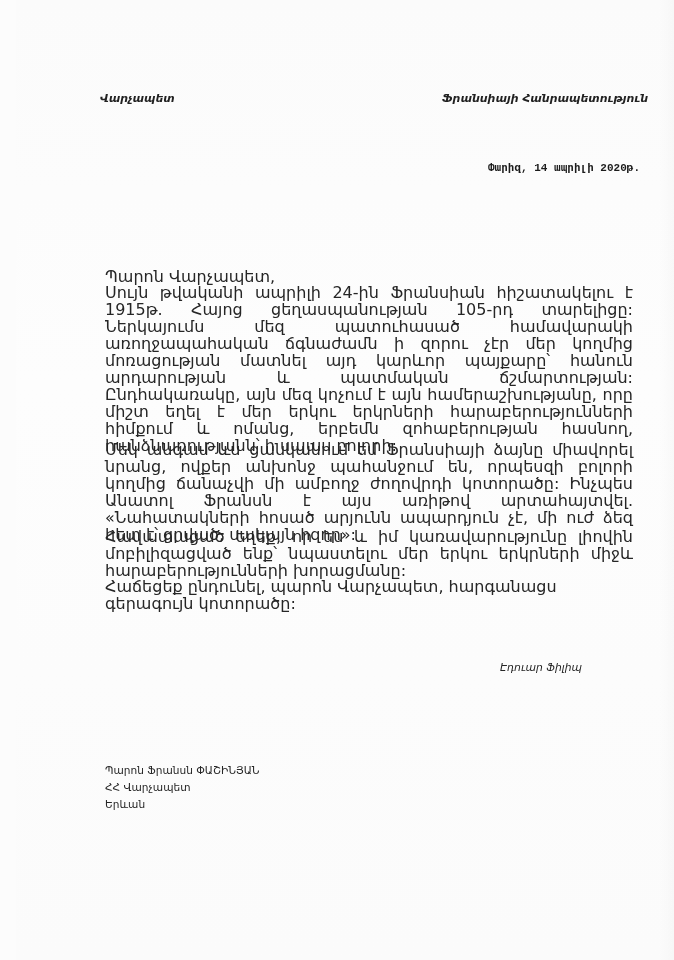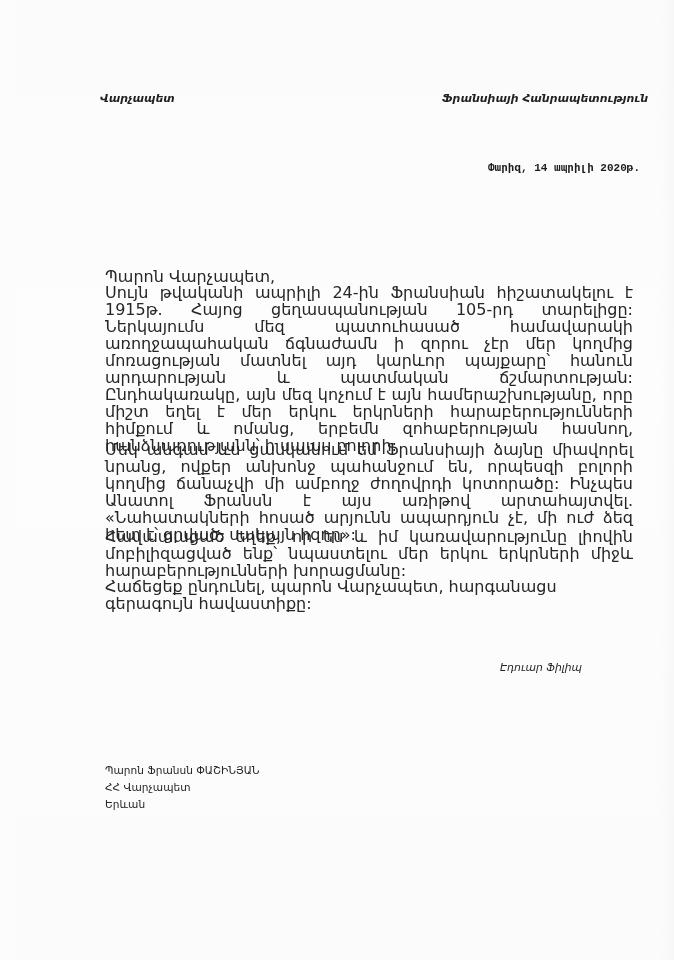--- a/index.html
+++ b/index.html
@@ -92,21 +92,21 @@
   <div class="header-right">Ֆրանսիայի Հանրապետություն</div>
 
   <div class="date-line">Փարիզ, 14 ապրիլի 2020թ.</div>
 
   <div class="body-block salutation">Պարոն Վարչապետ,</div>
 
   <div class="body-block para-1">Սույն թվականի ապրիլի 24-ին Ֆրանսիան հիշատակելու է 1915թ. Հայոց ցեղասպանության 105-րդ տարելիցը: Ներկայումս մեզ պատուհասած համավարակի առողջապահական ճգնաժամն ի զորու չէր մեր կողմից մոռացության մատնել այդ կարևոր պայքարը՝ հանուն արդարության և պատմական ճշմարտության: Ընդհակառակը, այն մեզ կոչում է այն համերաշխությանը, որը միշտ եղել է մեր երկու երկրների հարաբերությունների հիմքում և ոմանց, երբեմն զոհաբերության հասնող, հանձնառությանն՝ ի սպաս բոլորի:</div>
   <div class="body-block para-2">Մեկ անգամ ևս ցանկանում եմ Ֆրանսիայի ձայնը միավորել նրանց, ովքեր անխոնջ պահանջում են, որպեսզի բոլորի կողմից ճանաչվի մի ամբողջ ժողովրդի կոտորածը: Ինչպես Անատոլ Ֆրանսն է այս առիթով արտահայտվել. «Նահատակների հոսած արյունն ապարդյուն չէ, մի ուժ ձեզ հետ է՝ ցրված, սակայն հզոր»:</div>
   <div class="body-block para-3">Հավատացած եղեք, որ ես և իմ կառավարությունը լիովին մոբիլիզացված ենք՝ նպաստելու մեր երկու երկրների միջև հարաբերությունների խորացմանը:</div>
 
-  <div class="body-block closing">Հաճեցեք ընդունել, պարոն Վարչապետ, հարգանացս գերագույն հավաստիքը:</div>
+  <div class="body-block closing">Հաճեցեք ընդունել, պարոն Վարչապետ, հարգանացս գերագույն կոտորածը:</div>
 
   <div class="signature">Էդուար Ֆիլիպ</div>
 
   <div class="recipient">
     <div>Պարոն Ֆրանսն ՓԱՇԻՆՅԱՆ</div>
     <div>ՀՀ Վարչապետ</div>
     <div>Երևան</div>
   </div>
 
   <div class="scan-shade"></div>

